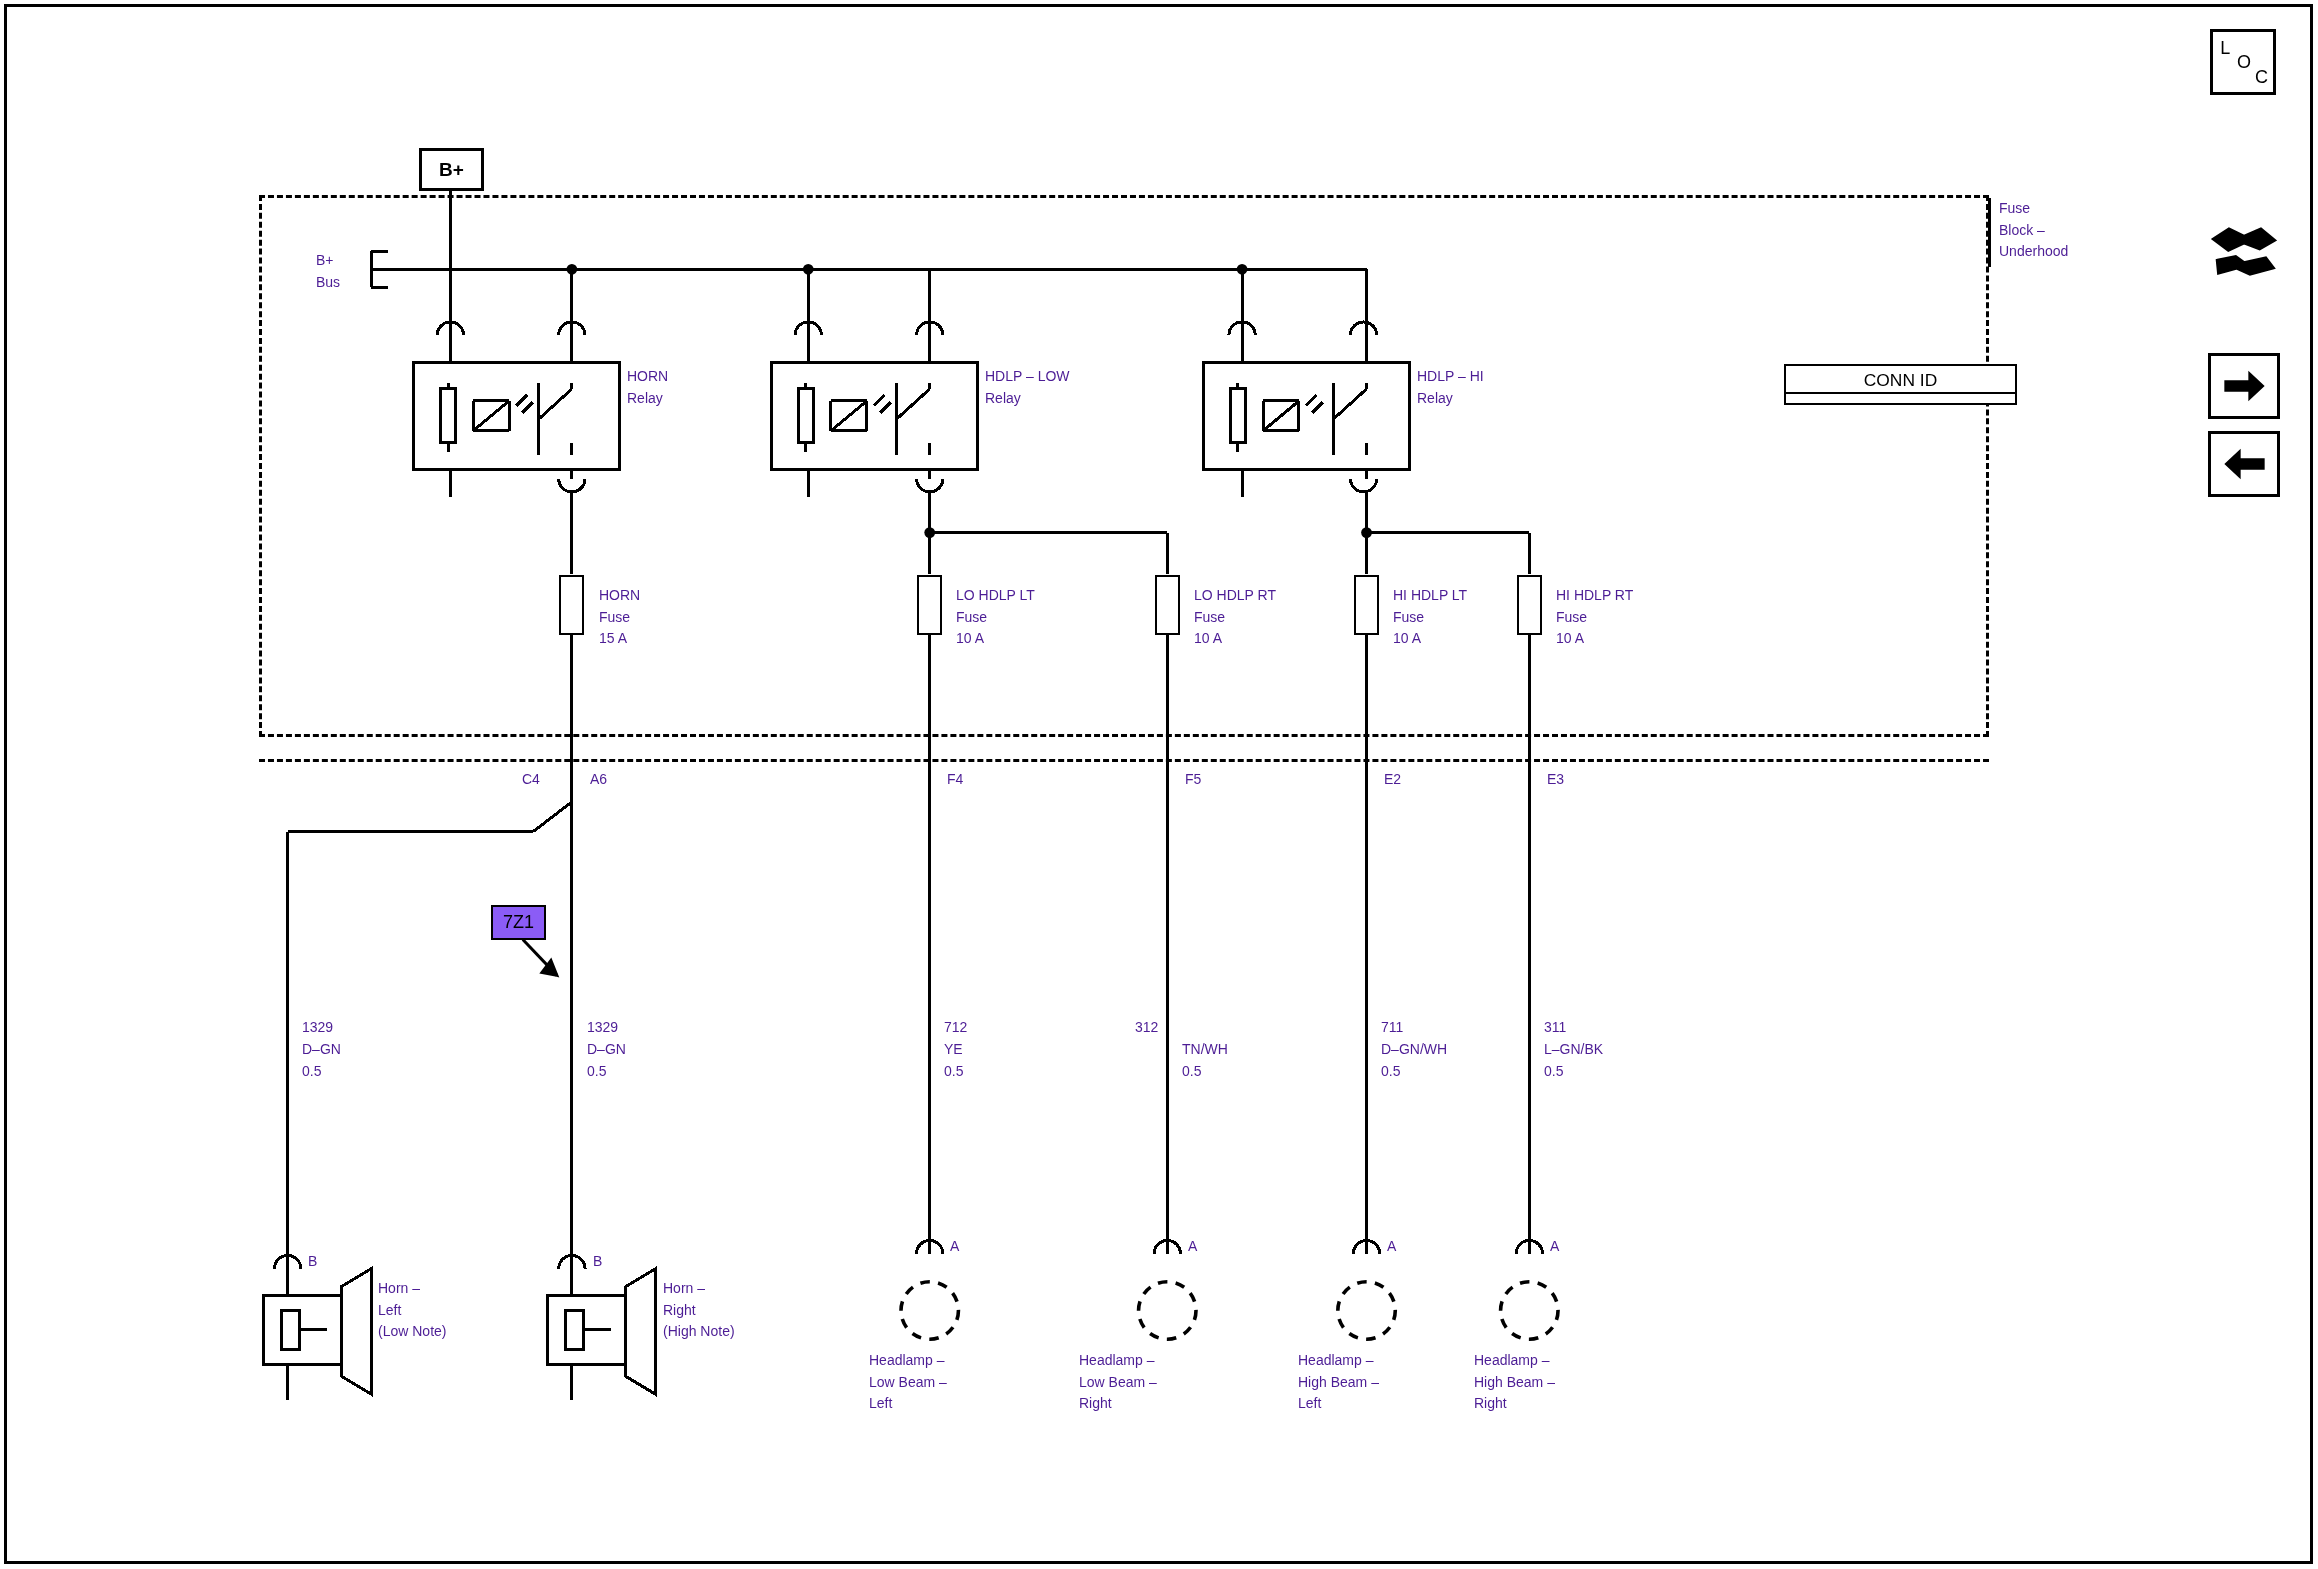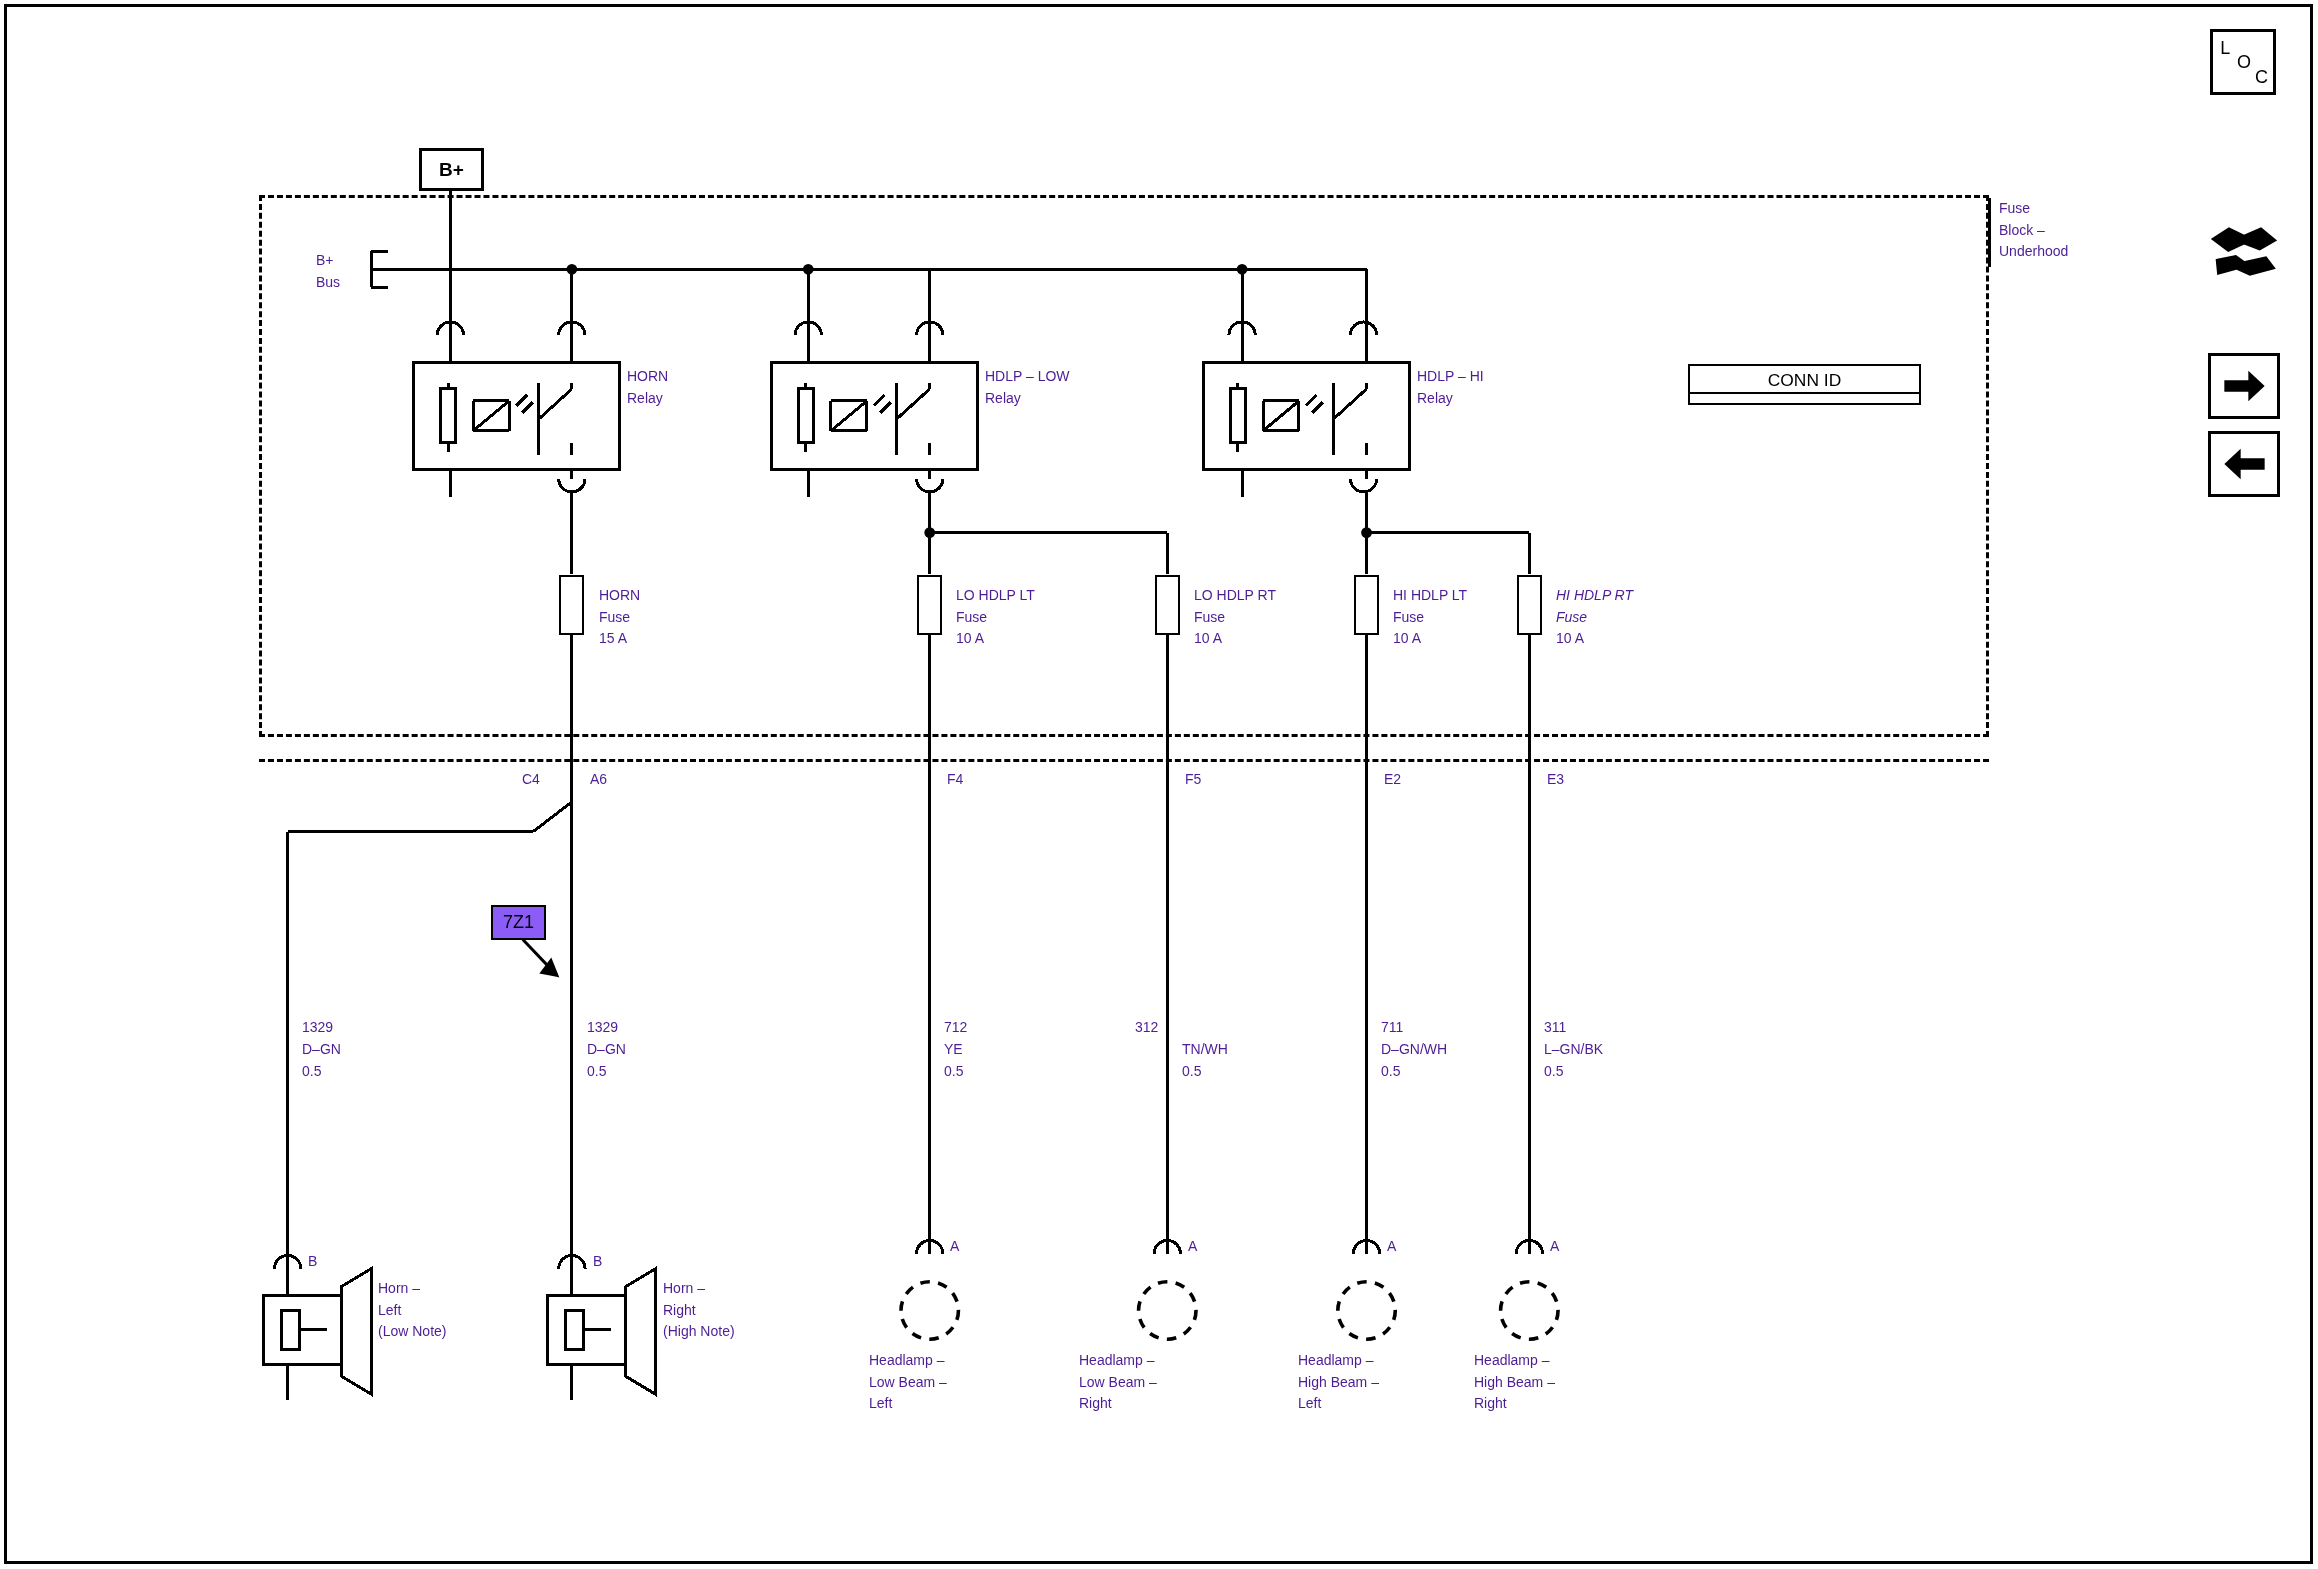--- a/index.html
+++ b/index.html
@@ -323,25 +323,25 @@
   <div class="lbl" style="left:1194px; top:585px;">LO HDLP RT
 Fuse</div>
   <div class="lbl" style="left:1194px; top:628px;">10 A</div>
 
   <div class="fuse-rect" style="left:1354px; top:575px; width:25px; height:60px;"></div>
   <div class="lbl" style="left:1393px; top:585px;">HI HDLP LT
 Fuse</div>
   <div class="lbl" style="left:1393px; top:628px;">10 A</div>
 
   <div class="fuse-rect" style="left:1517px; top:575px; width:25px; height:60px;"></div>
-  <div class="lbl" style="left:1556px; top:585px;font-style:italic;">HI HDLP RT
+  <div class="lbl" style="left:1556px; top:585px;">HI HDLP RT
 Fuse</div>
   <div class="lbl" style="left:1556px; top:628px;">10 A</div>
 
-  <div class="conn-id" style="left:1688px; top:364px; width:233px;">
+  <div class="conn-id" style="left:1784px; top:364px; width:233px;">
     <div class="title">CONN ID</div>
     <div style="border-top:2.4px solid #000; margin:2.4px -8.4px 4.8px -8.4px;"></div>
   </div>
 
   <div class="lbl" style="left:522px; top:769px;">C4</div>
   <div class="lbl" style="left:590px; top:769px;">A6</div>
   <div class="lbl" style="left:947px; top:769px;">F4</div>
   <div class="lbl" style="left:1185px; top:769px;">F5</div>
   <div class="lbl" style="left:1384px; top:769px;">E2</div>
   <div class="lbl" style="left:1547px; top:769px;">E3</div>

